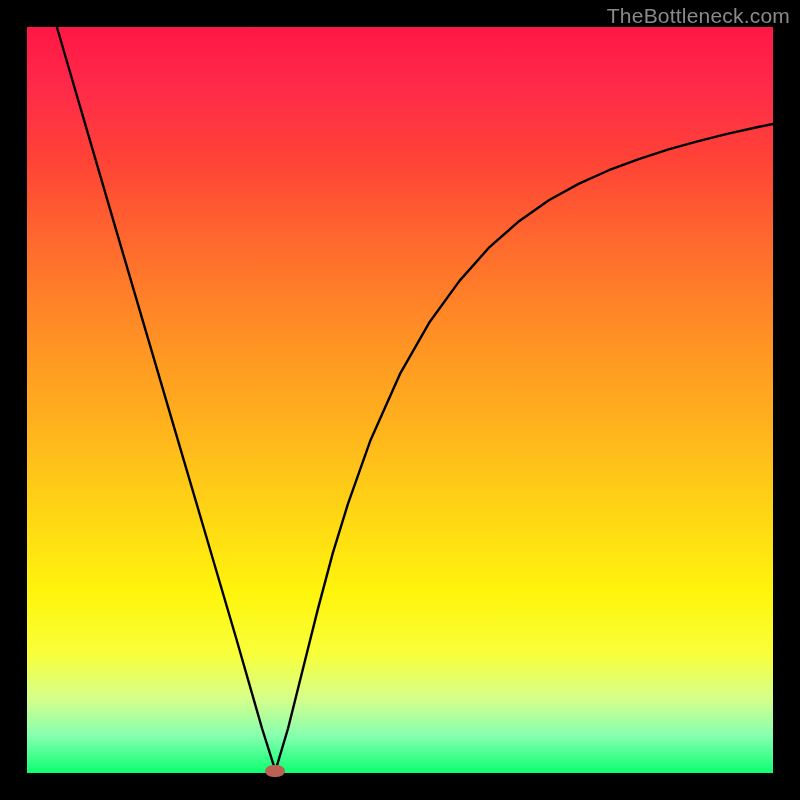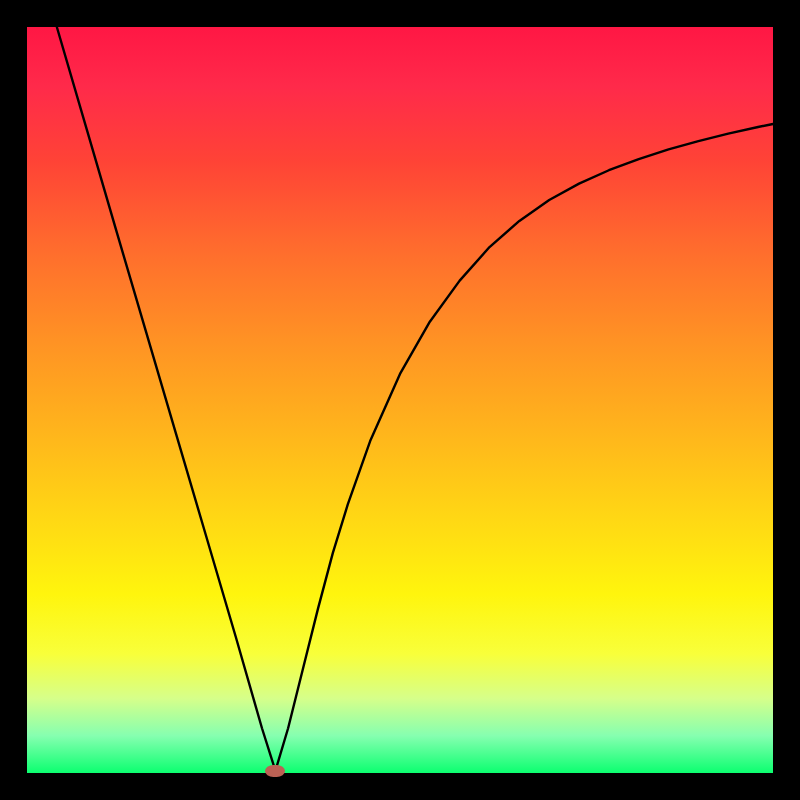--- a/index.html
+++ b/index.html
@@ -50,13 +50,14 @@
 </style>
 </head>
 <body>
 
 <div class="container">
   <div class="plot-area" style="left: 27px; top: 27px; width: 746px; height: 746px;"></div>
   <svg class="curve-svg" width="800" height="800" viewBox="0 0 800 800">
       <path d="M56.84 27.00 L86.68 129.20 L116.52 231.40 L146.36 332.86 L176.20 434.32 L206.04 535.77 L235.88 637.23 L261.99 728.24 L275.42 770.76 L275.42 770.76 L288.10 728.24 L303.02 668.56 L317.94 608.88 L332.86 552.93 L347.78 504.44 L370.16 441.03 L400.00 373.89 L429.84 321.67 L459.68 280.64 L489.52 247.07 L519.36 220.96 L549.20 200.07 L579.04 183.66 L608.88 170.23 L638.72 159.04 L668.56 149.34 L698.40 141.14 L728.24 133.68 L758.08 126.96 L773.00 123.98 " fill="none" stroke="#000" stroke-width="2.4" stroke-linecap="round" stroke-linejoin="round"></path>
     </svg>
   <div class="marker" style="width: 20px; height: 12px; left: 265.418px; top: 764.762px;"></div>
+  <div class="watermark">TheBottleneck.com</div>
 </div>
 
 </body></html>

